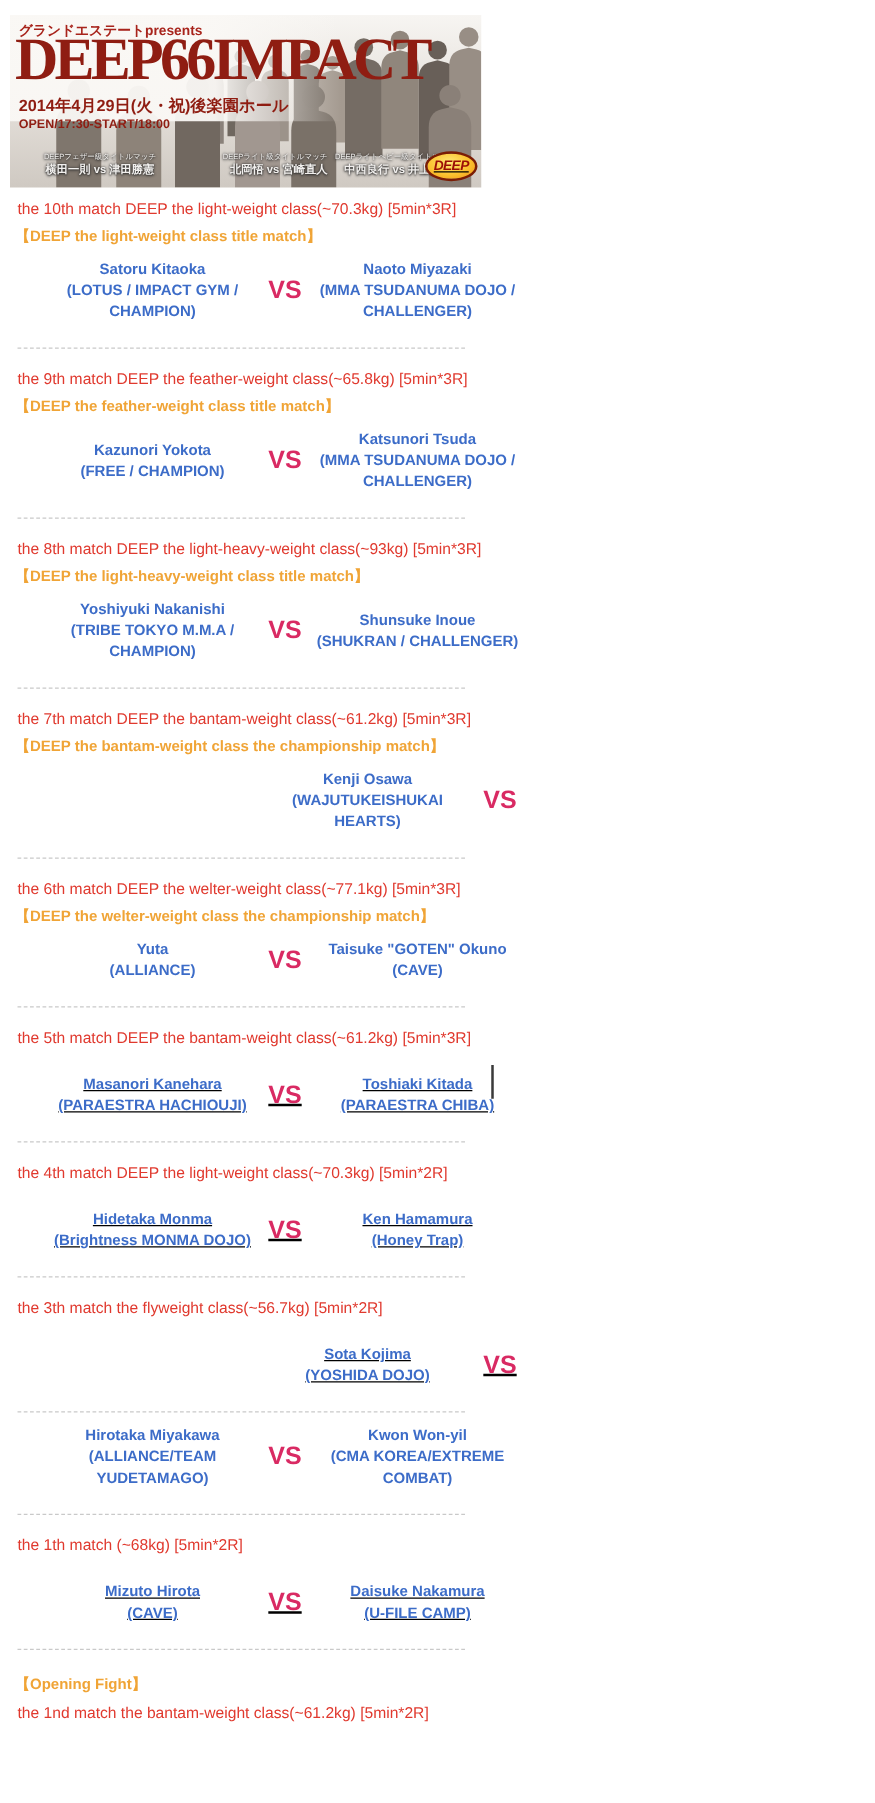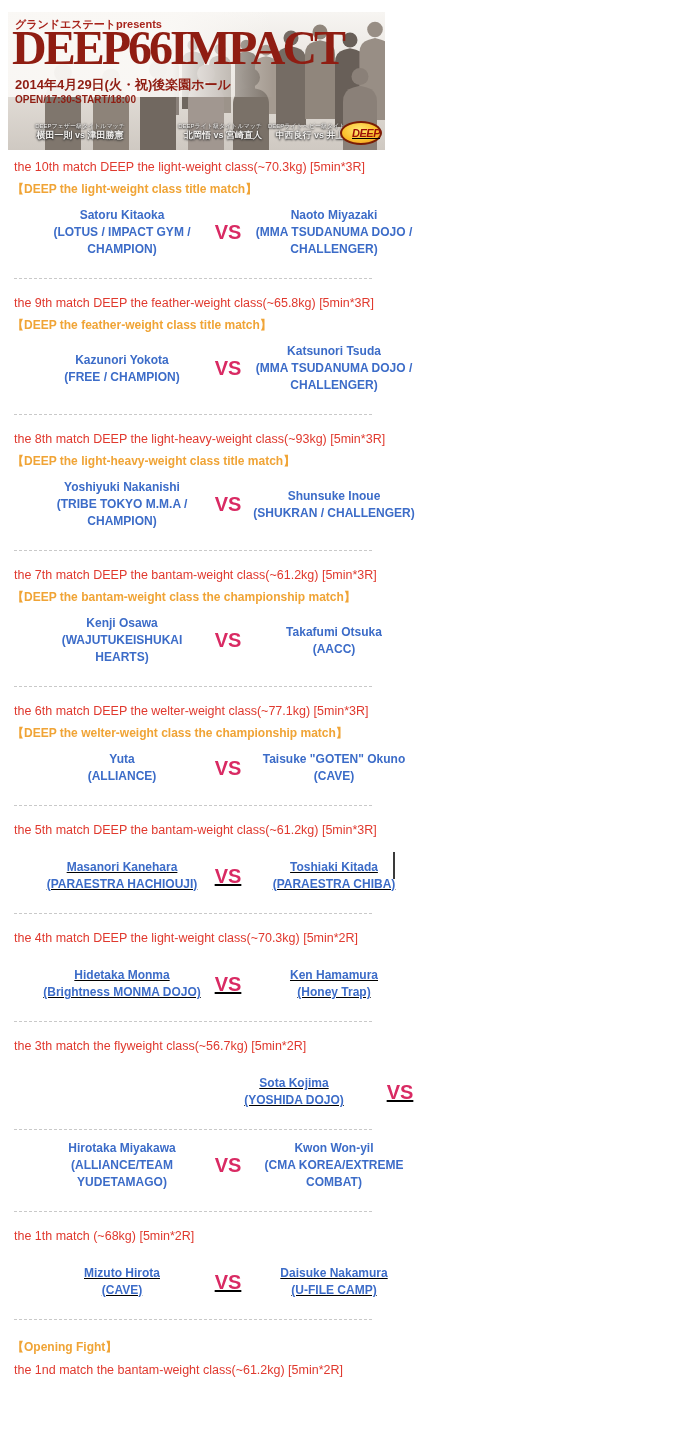--- a/index.html
+++ b/index.html
@@ -18,21 +18,21 @@
   .event-date{position:absolute;left:7px;top:64px;font-size:13px;font-weight:bold;color:#8f1d12;}
   .event-open{position:absolute;left:7px;top:82px;font-size:10px;font-weight:bold;color:#8f1d12;}
   .caption{position:absolute;text-align:center;color:#f2f0ee;text-shadow:0 0 2px #2b2b2b,0 1px 2px #2b2b2b;}
   .caption-title{font-size:6px;line-height:8px;}
   .caption-vs{font-size:9px;font-weight:bold;line-height:11px;}
   .cap1{left:16px;top:110px;width:112px;}
   .cap2{left:142px;top:110px;width:112px;text-align:right;}
   .cap3{left:258px;top:110px;width:106px;}
   .deep-logo{position:absolute;right:3px;bottom:5px;width:42px;height:24px;border-radius:50%;
           background:radial-gradient(ellipse at 45% 35%,#ffe976 0%,#fbc22f 55%,#ef8f1b 100%);
-          border:2px solid #7a1d05;display:flex;align-items:center;justify-content:flex-end;box-sizing:border-box;text-decoration:underline;}
+          border:2px solid #7a1d05;display:flex;align-items:center;justify-content:center;box-sizing:border-box;text-decoration:underline;}
   .deep-logo span{font-style:italic;font-weight:bold;font-size:11px;color:#9c0f06;letter-spacing:-.5px;}
 
   
   #match-list{position:absolute;left:0;top:143px;width:420px;}
   .match-header{margin:16px 0 0 14px;font-size:12.5px;font-weight:normal;color:#e0392e;line-height:17px;}
   .match-subtitle{margin:6px 0 0 12px;font-size:12px;font-weight:bold;color:#f0a436;line-height:15px;}
   .pre-subtitle{margin:20px 0 0 12px;font-size:12px;font-weight:bold;color:#f0a436;line-height:15px;}
   .pre-subtitle + .match-header{margin-top:7px;}
   .fight-row{display:flex;align-items:center;margin-top:10px;padding-left:10px;justify-content:flex-end;}
   .match-header + .fight-row{margin-top:20px;text-decoration:underline;}
@@ -156,24 +156,20 @@
   <section class="match">
 
     <h2 class="match-header">the 7th match DEEP the bantam-weight class(~61.2kg) [5min*3R]</h2>
     <div class="match-subtitle">【DEEP the bantam-weight class the championship match】</div>
     <div class="fight-row">
       <div class="fighter left">
         <div class="fighter-name">Kenji Osawa</div>
         <div class="fighter-team">(WAJUTUKEISHUKAI HEARTS)</div>
       </div>
       <div class="vs">VS</div>
-      <div class="fighter right">
-        <div class="fighter-name">Takafumi Otsuka</div>
-        <div class="fighter-team">(AACC)</div>
-      </div>
     </div>
     <div class="divider"></div>
   </section>
 
   <section class="match">
 
     <h2 class="match-header">the 6th match DEEP the welter-weight class(~77.1kg) [5min*3R]</h2>
     <div class="match-subtitle">【DEEP the welter-weight class the championship match】</div>
     <div class="fight-row">
       <div class="fighter left">

